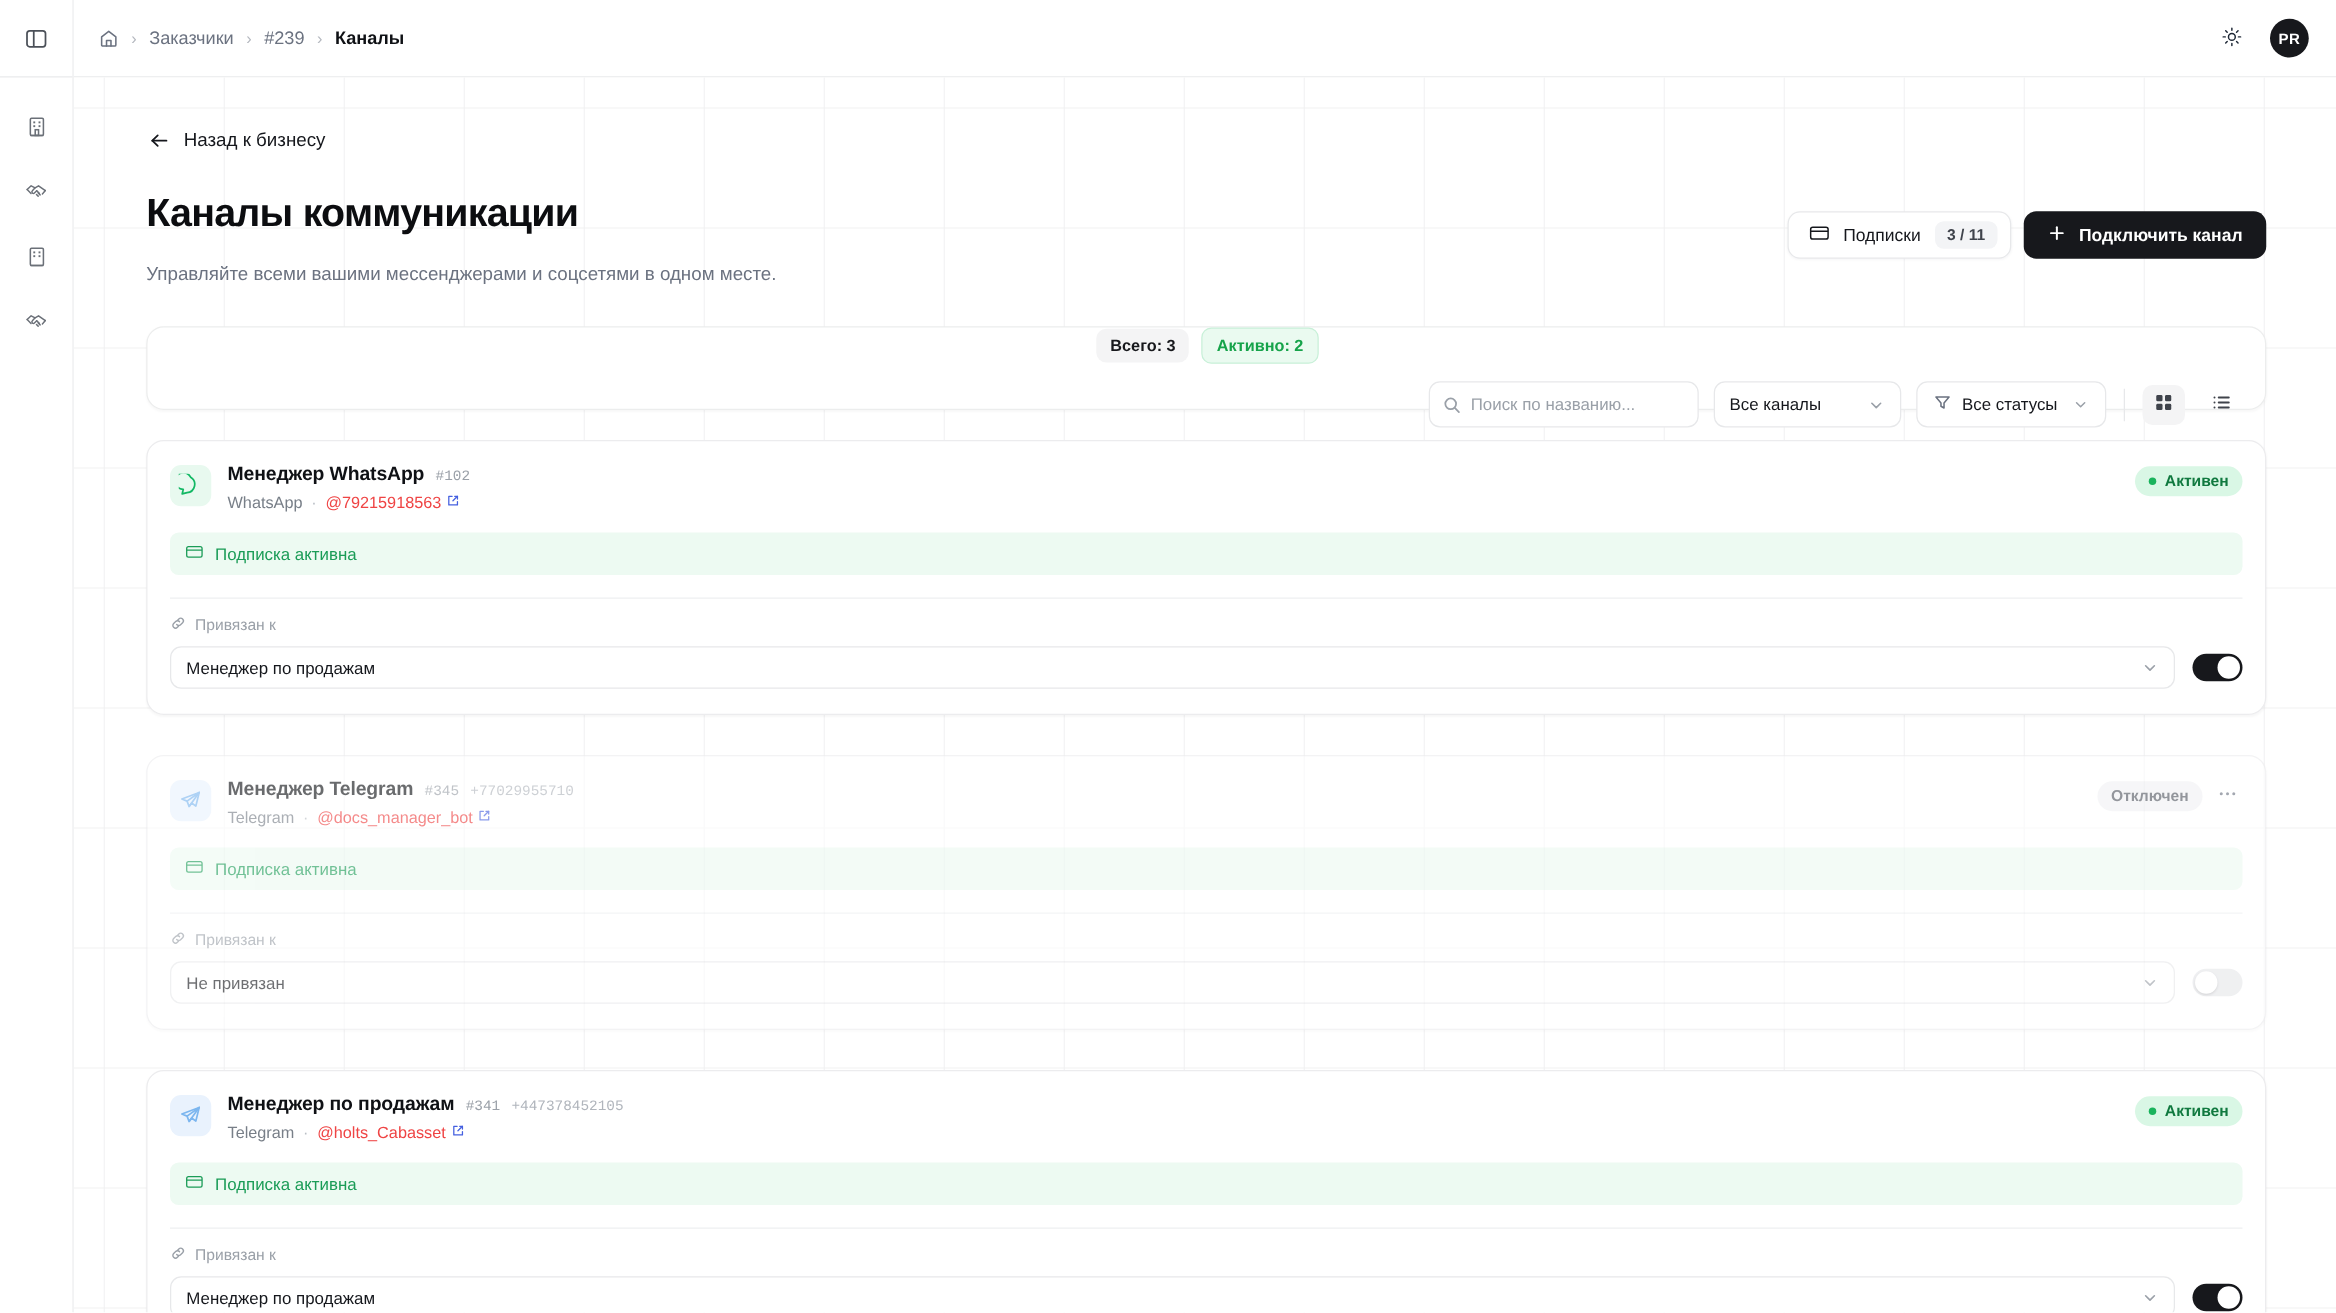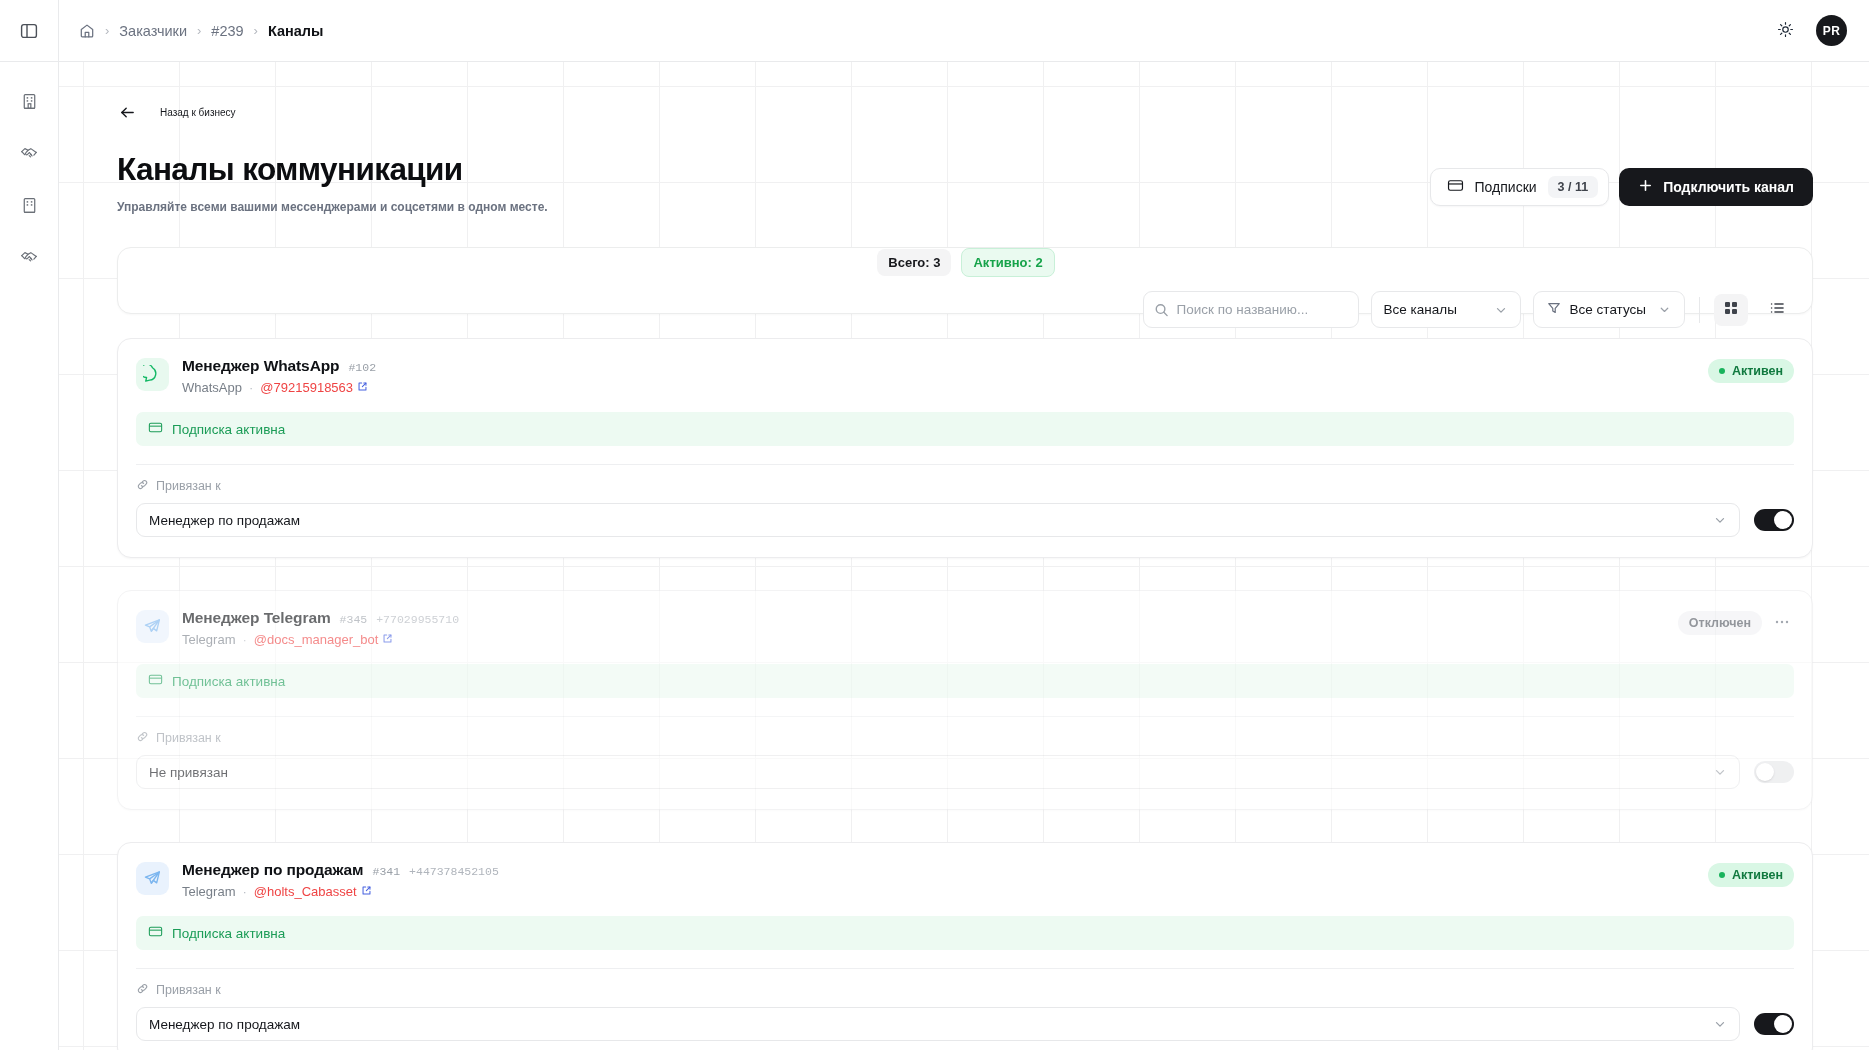--- a/index.html
+++ b/index.html
@@ -69,33 +69,33 @@
     background-color: #ffffff;
     background-image:
       linear-gradient(to right, #f0f0f1 1px, transparent 1px),
       linear-gradient(to bottom, #f0f0f1 1px, transparent 1px);
     background-size: 96px 96px;
     background-position: 24px 24px;
   }
   .page { padding: 38px 56px 0 58px; position: relative; }
 
   .back-link {
-    display: inline-flex; align-items: center; gap: 24px;
-    font-size: 10px; color: #15171c; font-weight: 500;
+    display: inline-flex; align-items: center; gap: 11px;
+    font-size: 15px; color: #15171c; font-weight: 500;
     background: none; border: none; cursor: pointer; padding: 4px 2px;
   }
   .back-link svg { display: block; }
 
   .head { margin-top: 27px; position: relative; display: flex; align-items: flex-start; }
   .head-text { flex: 1 1 auto; }
   h1.page-title {
     font-size: 31.5px; line-height: 1.12; font-weight: 800;
     letter-spacing: -0.6px; color: #0c0d10;
   }
-  .page-sub { margin-top: 13px; font-size: 12px; color: #6b7280; font-weight: bold; }
+  .page-sub { margin-top: 23px; font-size: 15px; color: #6b7280; }
 
   .head-actions { display: flex; align-items: center; gap: 10px; margin-top: 16px; }
   .subs-pill {
     display: inline-flex; align-items: center; gap: 11px;
     height: 38px; padding: 0 10px 0 16px;
     background: #fff; border: 1px solid #e7e8ea; border-radius: 10px;
     font-size: 14px; color: #15171c; cursor: pointer;
     box-shadow: 0 1px 2px rgba(16,24,40,.04);
   }
   .subs-pill .label { font-weight: 500; }

